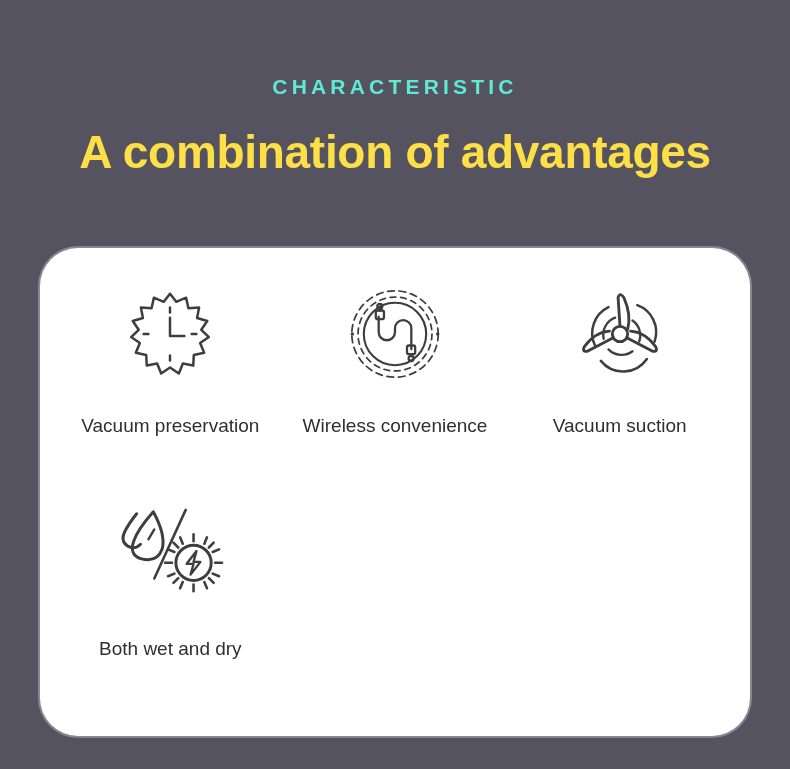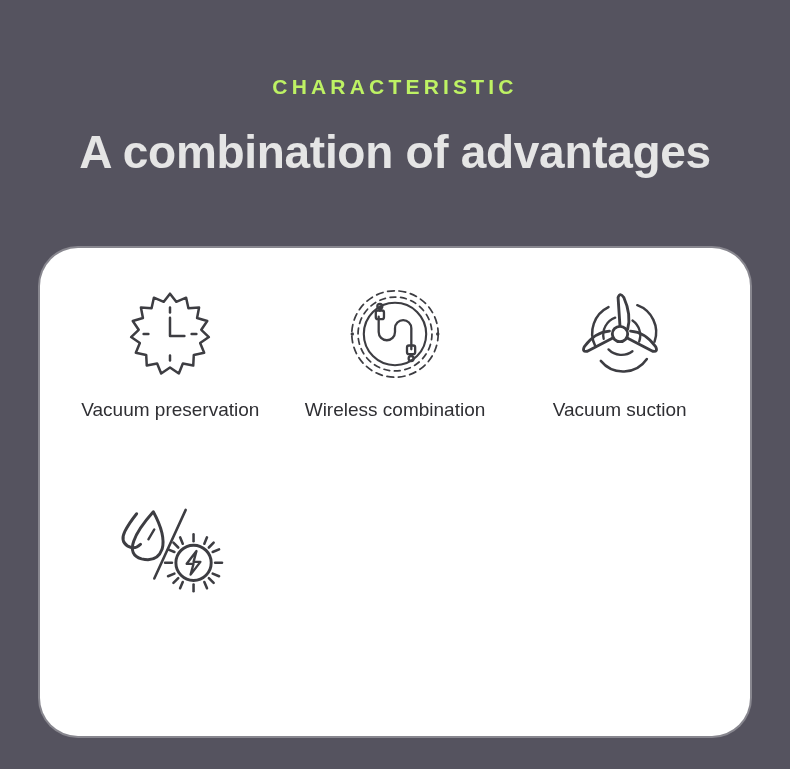--- a/index.html
+++ b/index.html
@@ -20,30 +20,30 @@
     background: #55535f;
     box-sizing: border-box;
   }
 
   
   .header {
     padding-top: 76px;
     text-align: center;
   }
   .eyebrow {
-    color: #bef264;
+    color: #5eead4;
     font-size: 21px;
     font-weight: 700;
     letter-spacing: 4.2px;
     line-height: 1;
     font-family: "Liberation Sans", sans-serif;
   }
   .headline {
     margin-top: 32px;
-    color: #e5e5e5;
+    color: #fde047;
     font-size: 46px;
     font-weight: 700;
     line-height: 1;
     letter-spacing: -0.3px;
     font-family: "Liberation Sans", sans-serif;
   }
 
   
   .card {
     position: absolute;
@@ -72,21 +72,21 @@
     align-items: center;
     justify-content: flex-start;
   }
   .feature-icon {
     height: 104px;
     display: flex;
     align-items: center;
     justify-content: center;
   }
   .feature-label {
-    margin-top: 13px;
+    margin-top: 29px;
     color: #2f2f33;
     font-size: 19px;
     line-height: 1.2;
     font-family: "Liberation Sans", sans-serif;
   }
   .row2 .feature-icon {
     height: 110px;
   }
   svg { display: block; }
 </style>
@@ -130,21 +130,21 @@
             <circle cx="5.5" cy="50" r="1.8" fill="#3d3d42" stroke="none"></circle>
             <circle cx="94.5" cy="50" r="1.8" fill="#3d3d42" stroke="none"></circle>
             <path d="M39 32 L39 48 a8.5 8.5 0 0 0 17 0 L56 44 a8.5 8.5 0 0 1 17 0 L73 66" transform="translate(-6,0)"></path>
             <rect x="30" y="25.5" width="8.5" height="9" rx="2"></rect>
             <path d="M34.2 21.5 a3 3 0 0 1 0 4.2"></path>
             <circle cx="34.2" cy="21.2" r="2.6"></circle>
             <rect x="62.5" y="62" width="8.5" height="9" rx="2"></rect>
             <circle cx="66.8" cy="75.5" r="2.6"></circle>
           </svg>
         </div>
-        <div class="feature-label">Wireless combination</div>
+        <div class="feature-label">Wireless convenience</div>
       </div>
 
       <div class="feature">
         <div class="feature-icon">
           <svg width="96" height="96" viewBox="0 0 100 100" fill="none" stroke="#3d3d42" stroke-width="3" stroke-linecap="round" stroke-linejoin="round">
             <g>
               <path d="M50 42 L48 12 Q50 6 54 12 Q62 30 58 45"></path>
               <path d="M43 54 L16 68 Q10 69 13 63 Q24 48 39 47"></path>
               <path d="M57 54 L84 68 Q90 69 87 63 Q76 48 61 47"></path>
             </g>
@@ -186,19 +186,20 @@
               <path d="M95 42.5 L97.7 36"></path>
                 <path d="M73 81.5 L70.3 88"></path>
               <path d="M64.5 73 L58 75.7"></path>
                 <path d="M103.5 51 L110 48.3"></path>
               <path d="M64.5 51 L58 48.3"></path>
                 <path d="M103.5 73 L110 75.7"></path>
             </g>
             <path d="M87 50 L77 63 L84 63 L81 74 L91 61 L84 61 Z" stroke-width="2.4"></path>
           </svg>
         </div>
+        <div class="feature-label">Both wet and dry</div>
       </div>
 
 
 
     </div>
   </div>
 </div>
 
 </body></html>

